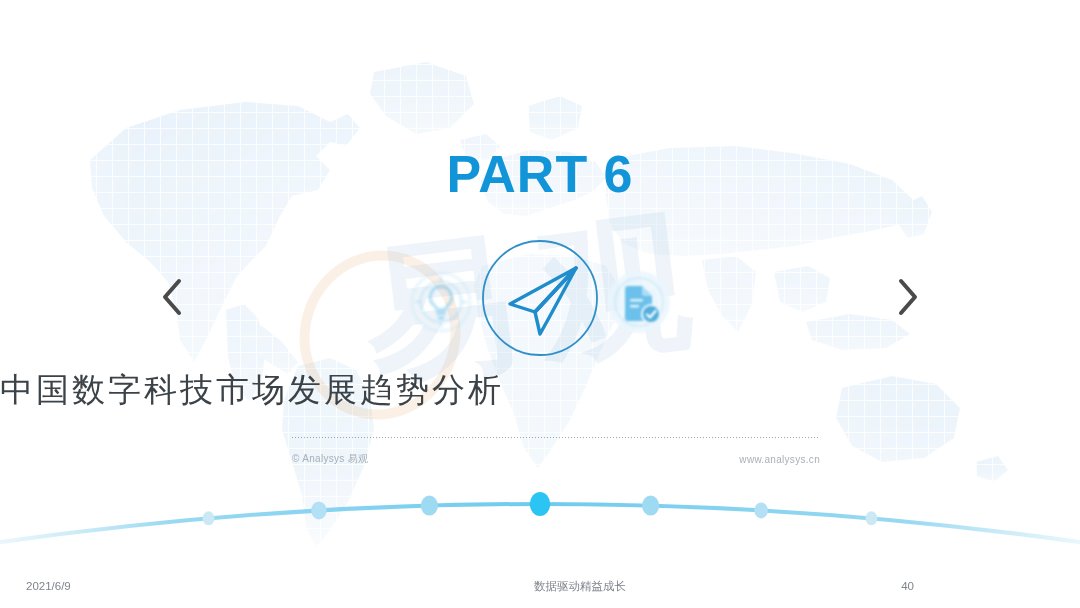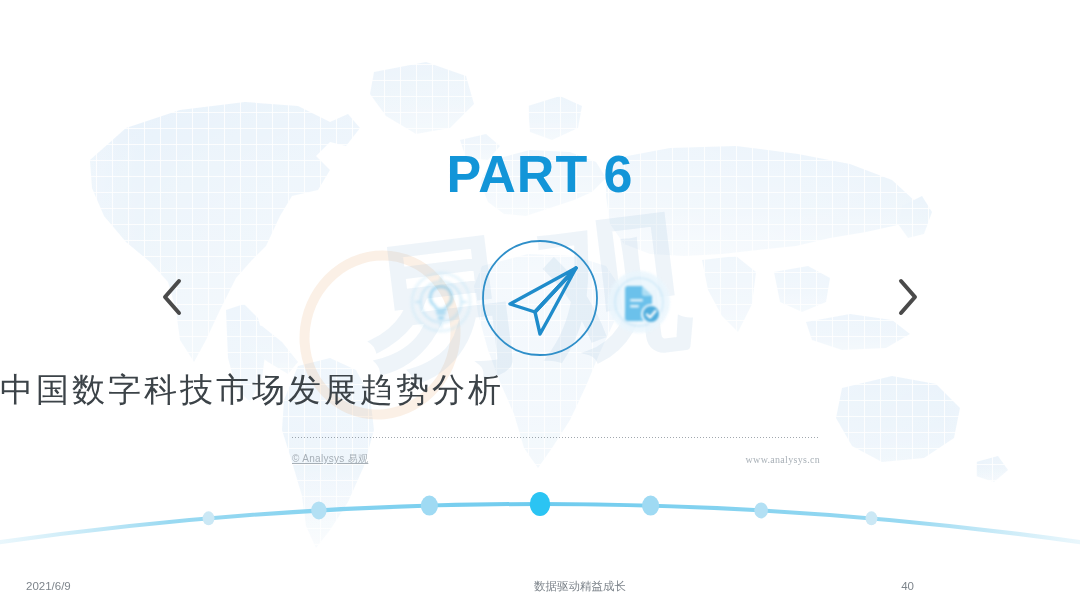--- a/index.html
+++ b/index.html
@@ -180,22 +180,22 @@
     left: 292px;
     top: 452px;
     width: 528px;
     display: flex;
     justify-content: space-between;
     align-items: center;
     font-size: 10px;
     color: #9aa3ab;
     letter-spacing: 0.3px;
   }
-  #credit-left { opacity: 0.85; text-decoration: underline; }
-  #credit-right { opacity: 0.85; font-family: Liberation Serif, serif; }
+  #credit-left { opacity: 0.85; }
+  #credit-right { opacity: 0.85; }
 
   
   #arc-wrap {
     position: absolute;
     left: 0;
     top: 462px;
     width: 1080px;
     height: 90px;
   }
 

